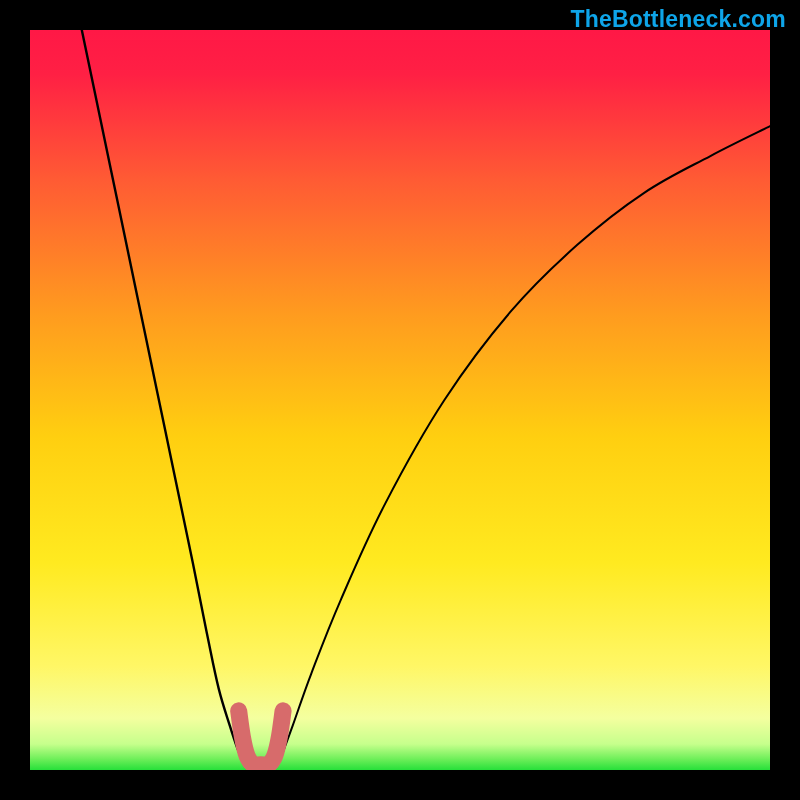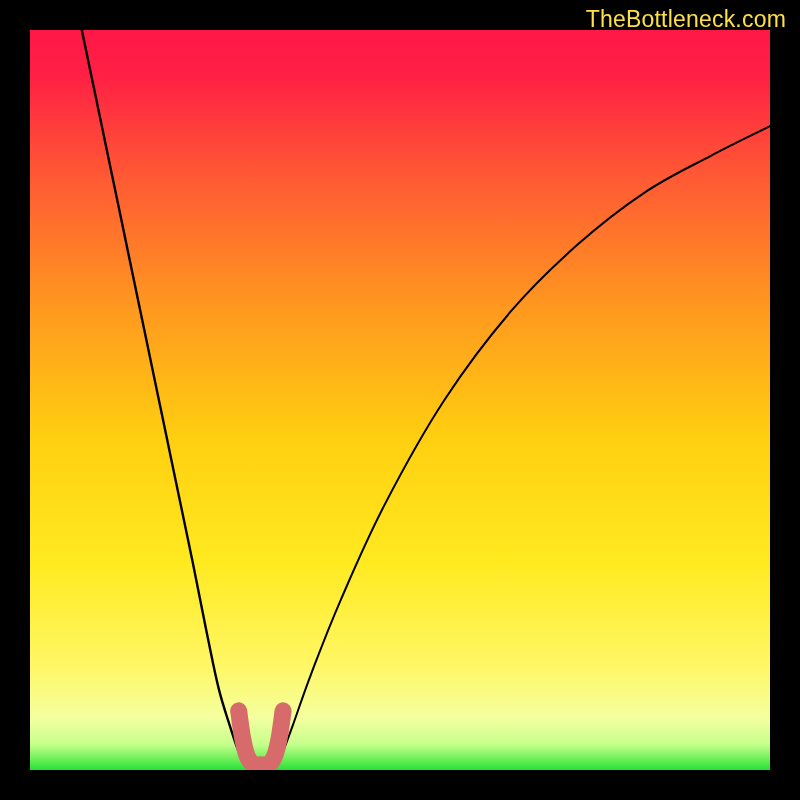--- a/index.html
+++ b/index.html
@@ -16,24 +16,24 @@
     left: 0;
     top: 0;
     width: 800px;
     height: 800px;
     background: #000;
   }
   .watermark {
     position: absolute;
     top: 6px;
     right: 14px;
-    color: #fde047;
+    color: #0ea5e9;
     font-size: 23px;
     letter-spacing: 0.2px;
-    font-weight: 400;
+    font-weight: 700;
     z-index: 20;
   }
   .plot-wrap {
     position: absolute;
     left: 30px;
     top: 30px;
     width: 740px;
     height: 740px;
   }
   svg {

